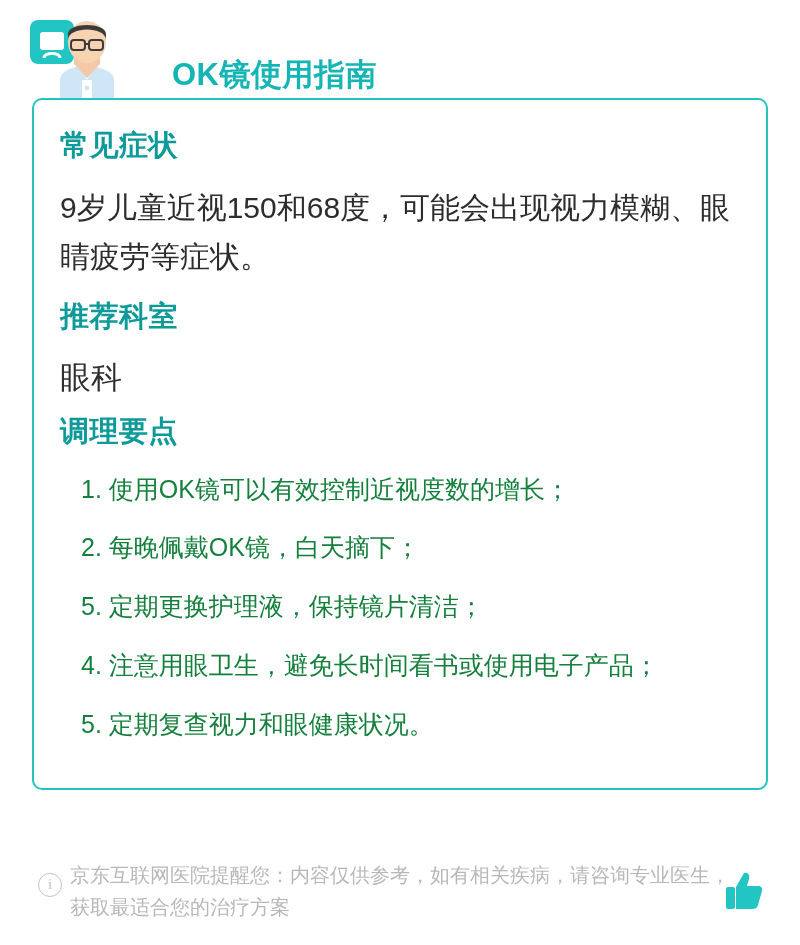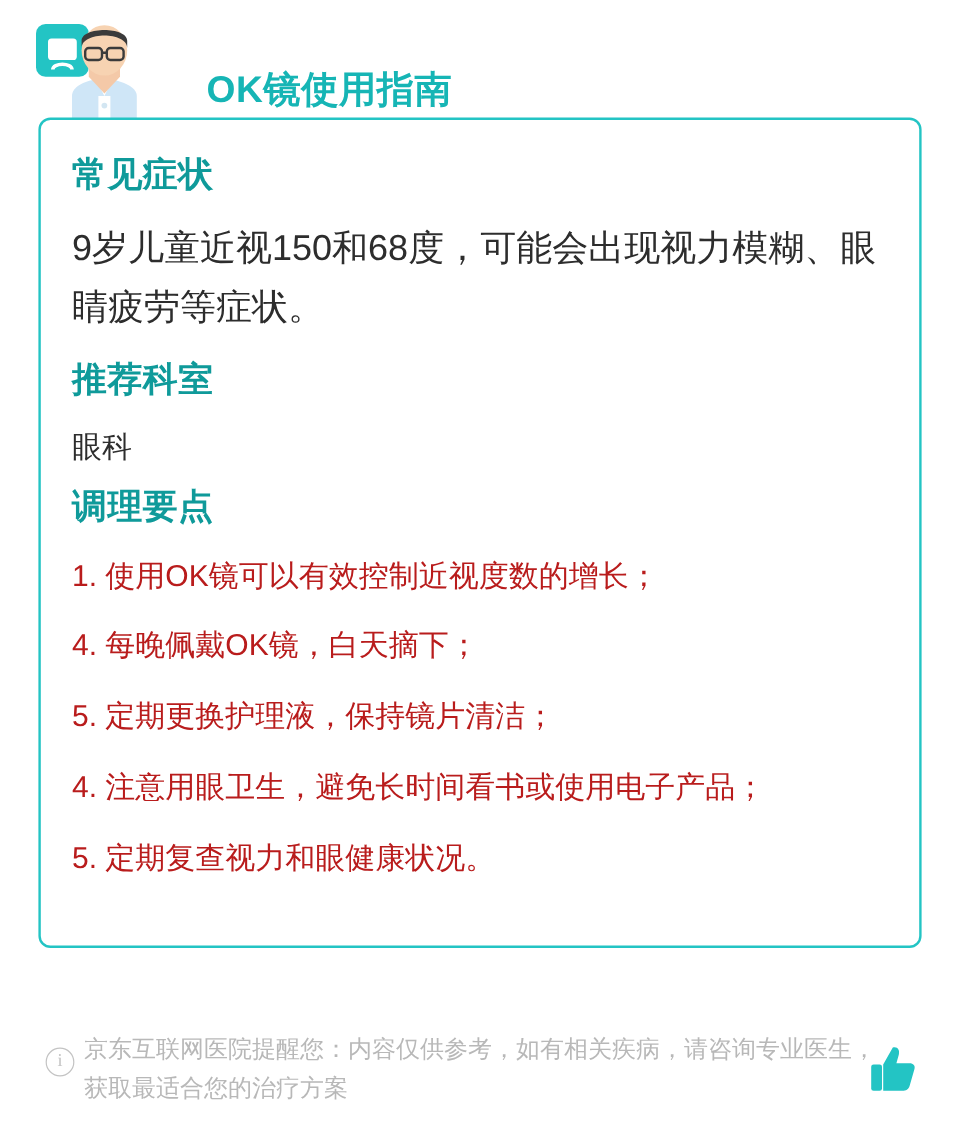--- a/index.html
+++ b/index.html
@@ -73,36 +73,37 @@
   }
 
   .body-text {
     font-size: 30px;
     line-height: 1.62;
     color: #2d2d2d;
     margin: 0 0 16px 0;
   }
 
   .plain-line {
-    font-size: 25px;
+    font-size: 31px;
     line-height: 1.5;
     color: #2d2d2d;
     margin: 0 0 10px 0;
   }
 
   .step-list {
     list-style: none;
     margin: 0;
     padding: 0;
   }
   .step-list li {
     font-size: 25px;
     line-height: 1.55;
-    color: #b91c1c;
+    color: #15803d;
     margin-bottom: 20px;
+    margin-left: 21px;
   }
 
   
   .footer {
     position: absolute;
     left: 0;
     bottom: 0;
     width: 800px;
     height: 108px;
     box-sizing: border-box;
@@ -173,21 +174,21 @@
 
     <h2 class="section-heading first">常见症状</h2>
     <p class="body-text">9岁儿童近视150和68度，可能会出现视力模糊、眼睛疲劳等症状。</p>
 
     <h2 class="section-heading">推荐科室</h2>
     <p class="plain-line">眼科</p>
 
     <h2 class="section-heading">调理要点</h2>
     <ul class="step-list">
       <li>1. 使用OK镜可以有效控制近视度数的增长；</li>
-      <li>4. 每晚佩戴OK镜，白天摘下；</li>
+      <li>2. 每晚佩戴OK镜，白天摘下；</li>
       <li>5. 定期更换护理液，保持镜片清洁；</li>
       <li>4. 注意用眼卫生，避免长时间看书或使用电子产品；</li>
       <li>5. 定期复查视力和眼健康状况。</li>
     </ul>
 
   </div>
 
   <div class="footer">
     <div class="footer-inner">
       <div class="info-icon">i</div>

